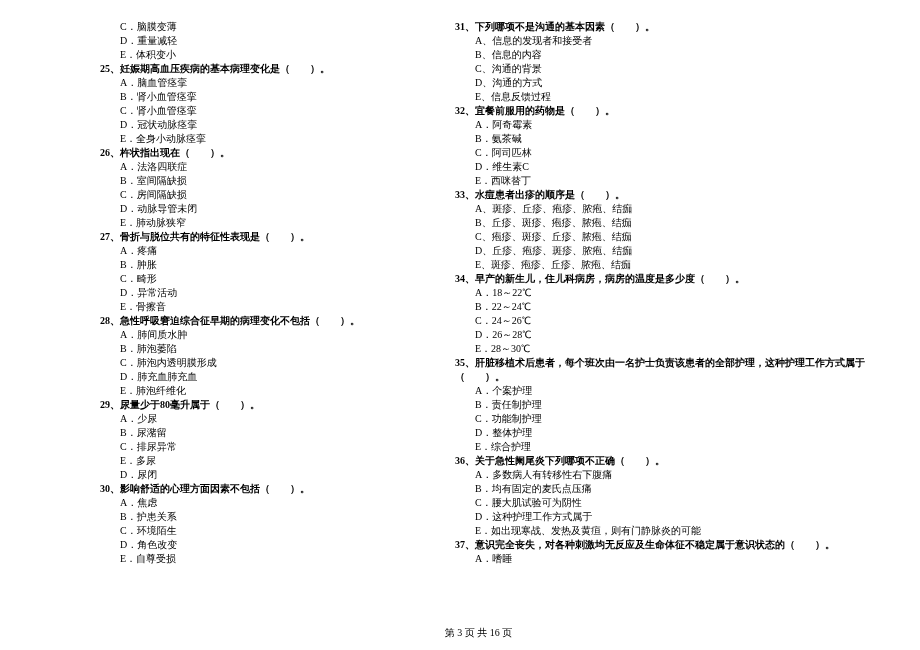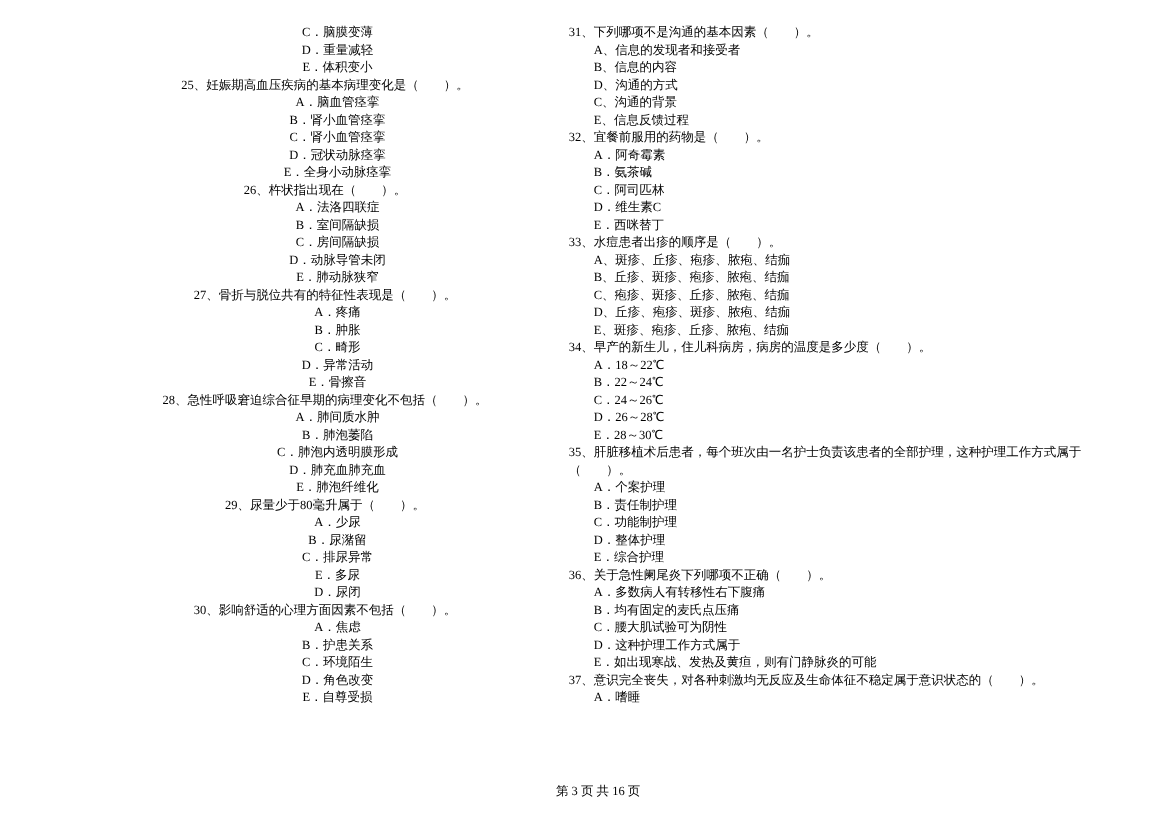--- a/index.html
+++ b/index.html
@@ -21,33 +21,33 @@
       display: flex;
       padding: 20px 40px 30px 40px;
       height: 620px;
     }
     .column {
       flex: 1;
       padding: 0 15px;
     }
     .col-left {
       padding-left: 60px;
-      text-align: center;
     }
     .col-right {
       padding-left: 20px;
     }
     .option {
       margin-left: 20px;
       line-height: 14px;
       white-space: nowrap;
     }
     .question {
       line-height: 14px;
       white-space: nowrap;
+      font-weight: bold;
     }
     .footer {
       position: absolute;
       bottom: 10px;
       left: 0;
       right: 0;
       text-align: center;
       font-size: 10px;
       margin-left: 37px;
     }
@@ -94,22 +94,22 @@
       <div class="option">A．焦虑</div>
       <div class="option">B．护患关系</div>
       <div class="option">C．环境陌生</div>
       <div class="option">D．角色改变</div>
       <div class="option">E．自尊受损</div>
     </div>
   <div class="column col-right" id="right-col">
       <div class="question">31、下列哪项不是沟通的基本因素（　　）。</div>
       <div class="option">A、信息的发现者和接受者</div>
       <div class="option">B、信息的内容</div>
+      <div class="option">C、沟通的背景</div>
       <div class="option">D、沟通的方式</div>
-      <div class="option">C、沟通的背景</div>
       <div class="option">E、信息反馈过程</div>
       <div class="question">32、宜餐前服用的药物是（　　）。</div>
       <div class="option">A．阿奇霉素</div>
       <div class="option">B．氨茶碱</div>
       <div class="option">C．阿司匹林</div>
       <div class="option">D．维生素C</div>
       <div class="option">E．西咪替丁</div>
       <div class="question">33、水痘患者出疹的顺序是（　　）。</div>
       <div class="option">A、斑疹、丘疹、疱疹、脓疱、结痂</div>
       <div class="option">B、丘疹、斑疹、疱疹、脓疱、结痂</div>

